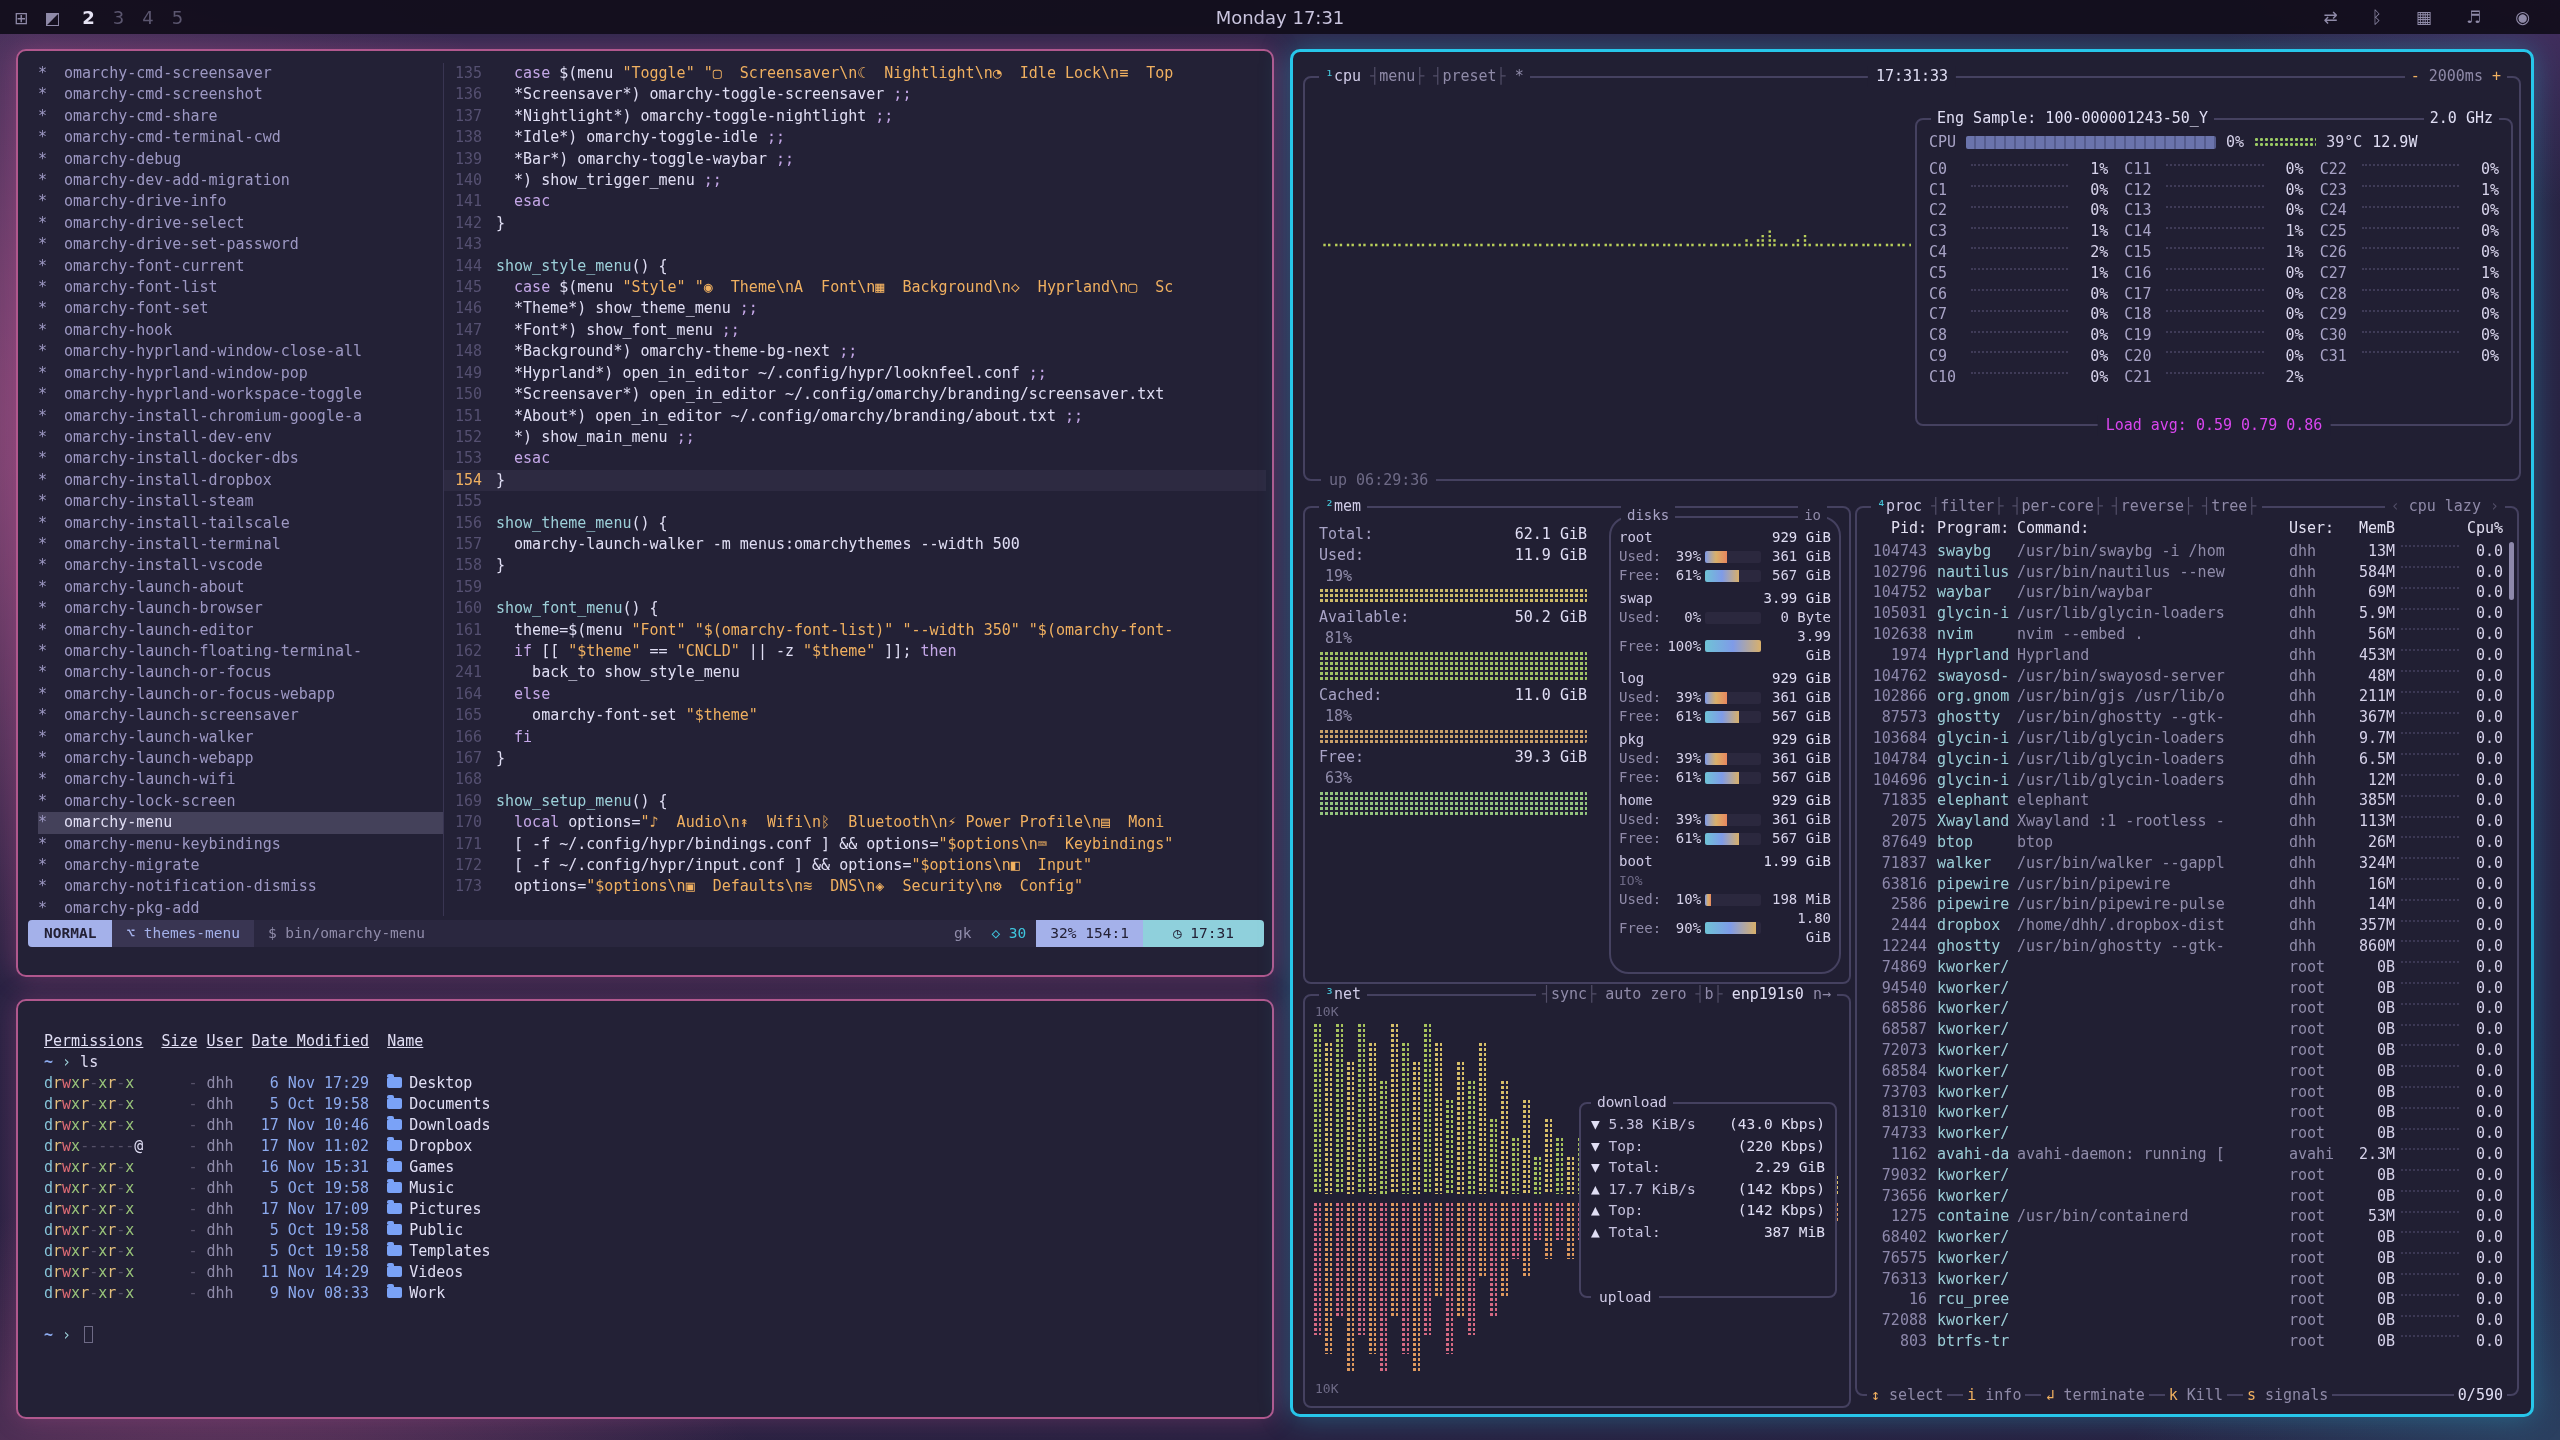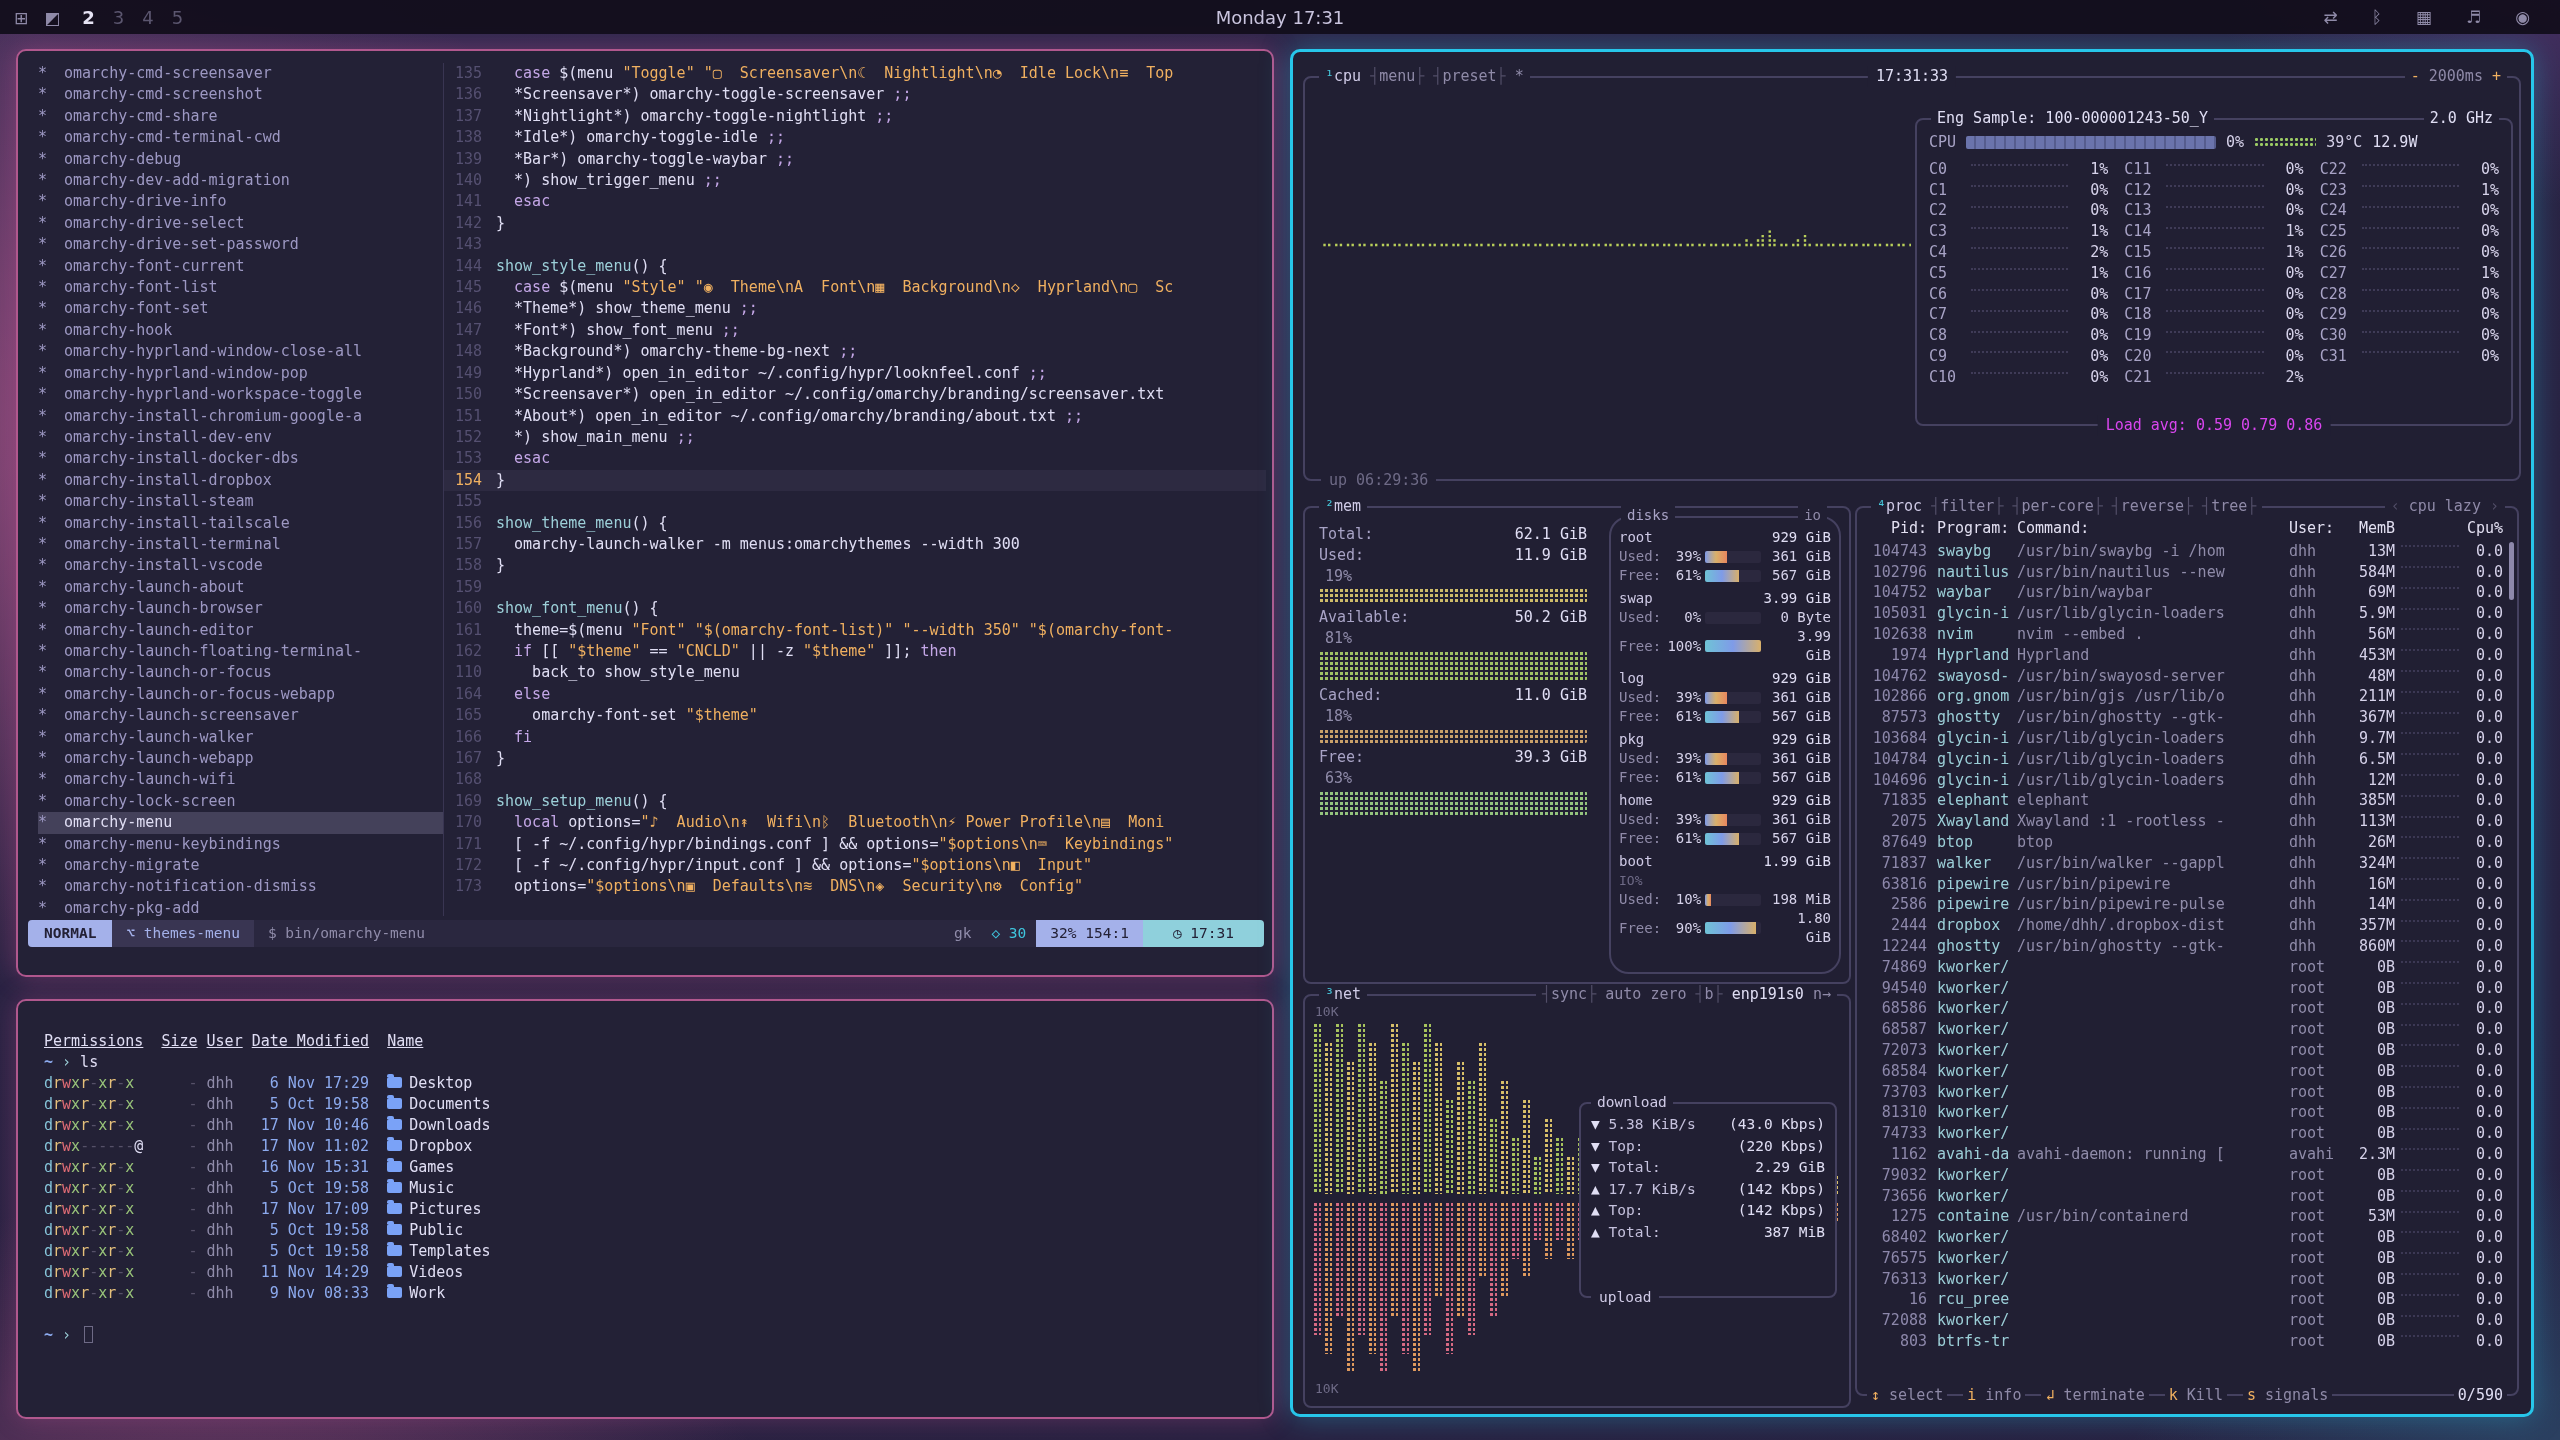--- a/index.html
+++ b/index.html
@@ -214,27 +214,27 @@
           <div class="code-line"><span class="lnr">147</span><span>  *Font*) show_font_menu <span class="kw">;;</span></span></div>
           <div class="code-line"><span class="lnr">148</span><span>  *Background*) omarchy-theme-bg-next <span class="kw">;;</span></span></div>
           <div class="code-line"><span class="lnr">149</span><span>  *Hyprland*) open_in_editor ~/.config/hypr/looknfeel.conf <span class="kw">;;</span></span></div>
           <div class="code-line"><span class="lnr">150</span><span>  *Screensaver*) open_in_editor ~/.config/omarchy/branding/screensaver.txt</span></div>
           <div class="code-line"><span class="lnr">151</span><span>  *About*) open_in_editor ~/.config/omarchy/branding/about.txt <span class="kw">;;</span></span></div>
           <div class="code-line"><span class="lnr">152</span><span>  *) show_main_menu <span class="kw">;;</span></span></div>
           <div class="code-line"><span class="lnr">153</span><span>  <span class="kw">esac</span></span></div>
           <div class="code-line cur"><span class="lnr">154</span><span>}</span></div>
           <div class="code-line"><span class="lnr">155</span><span> </span></div>
           <div class="code-line"><span class="lnr">156</span><span><span class="fn">show_theme_menu</span>() {</span></div>
-          <div class="code-line"><span class="lnr">157</span><span>  omarchy-launch-walker -m menus:omarchythemes --width 300</span></div>
+          <div class="code-line"><span class="lnr">157</span><span>  omarchy-launch-walker -m menus:omarchythemes --width 500</span></div>
           <div class="code-line"><span class="lnr">158</span><span>}</span></div>
           <div class="code-line"><span class="lnr">159</span><span> </span></div>
           <div class="code-line"><span class="lnr">160</span><span><span class="fn">show_font_menu</span>() {</span></div>
           <div class="code-line"><span class="lnr">161</span><span>  theme=$(menu <span class="str">"Font"</span> <span class="str">"$(omarchy-font-list)"</span> <span class="str">"--width 350"</span> <span class="str">"$(omarchy-font-</span></span></div>
           <div class="code-line"><span class="lnr">162</span><span>  <span class="kw">if</span> [[ <span class="str">"$theme"</span> == <span class="str">"CNCLD"</span> || -z <span class="str">"$theme"</span> ]]; <span class="kw">then</span></span></div>
-          <div class="code-line"><span class="lnr">110</span><span>    back_to show_style_menu</span></div>
+          <div class="code-line"><span class="lnr">241</span><span>    back_to show_style_menu</span></div>
           <div class="code-line"><span class="lnr">164</span><span>  <span class="kw">else</span></span></div>
           <div class="code-line"><span class="lnr">165</span><span>    omarchy-font-set <span class="str">"$theme"</span></span></div>
           <div class="code-line"><span class="lnr">166</span><span>  <span class="kw">fi</span></span></div>
           <div class="code-line"><span class="lnr">167</span><span>}</span></div>
           <div class="code-line"><span class="lnr">168</span><span> </span></div>
           <div class="code-line"><span class="lnr">169</span><span><span class="fn">show_setup_menu</span>() {</span></div>
           <div class="code-line"><span class="lnr">170</span><span>  <span class="kw">local</span> options=<span class="str">"♪  Audio\n↟  Wifi\nᛒ  Bluetooth\n⚡ Power Profile\n▤  Moni</span></span></div>
           <div class="code-line"><span class="lnr">171</span><span>  [ -f ~/.config/hypr/bindings.conf ] &amp;&amp; options=<span class="str">"$options\n⌨  Keybindings"</span></span></div>
           <div class="code-line"><span class="lnr">172</span><span>  [ -f ~/.config/hypr/input.conf ] &amp;&amp; options=<span class="str">"$options\n◧  Input"</span></span></div>
           <div class="code-line"><span class="lnr">173</span><span>  options=<span class="str">"$options\n▣  Defaults\n≋  DNS\n◈  Security\n⚙  Config"</span></span></div>

